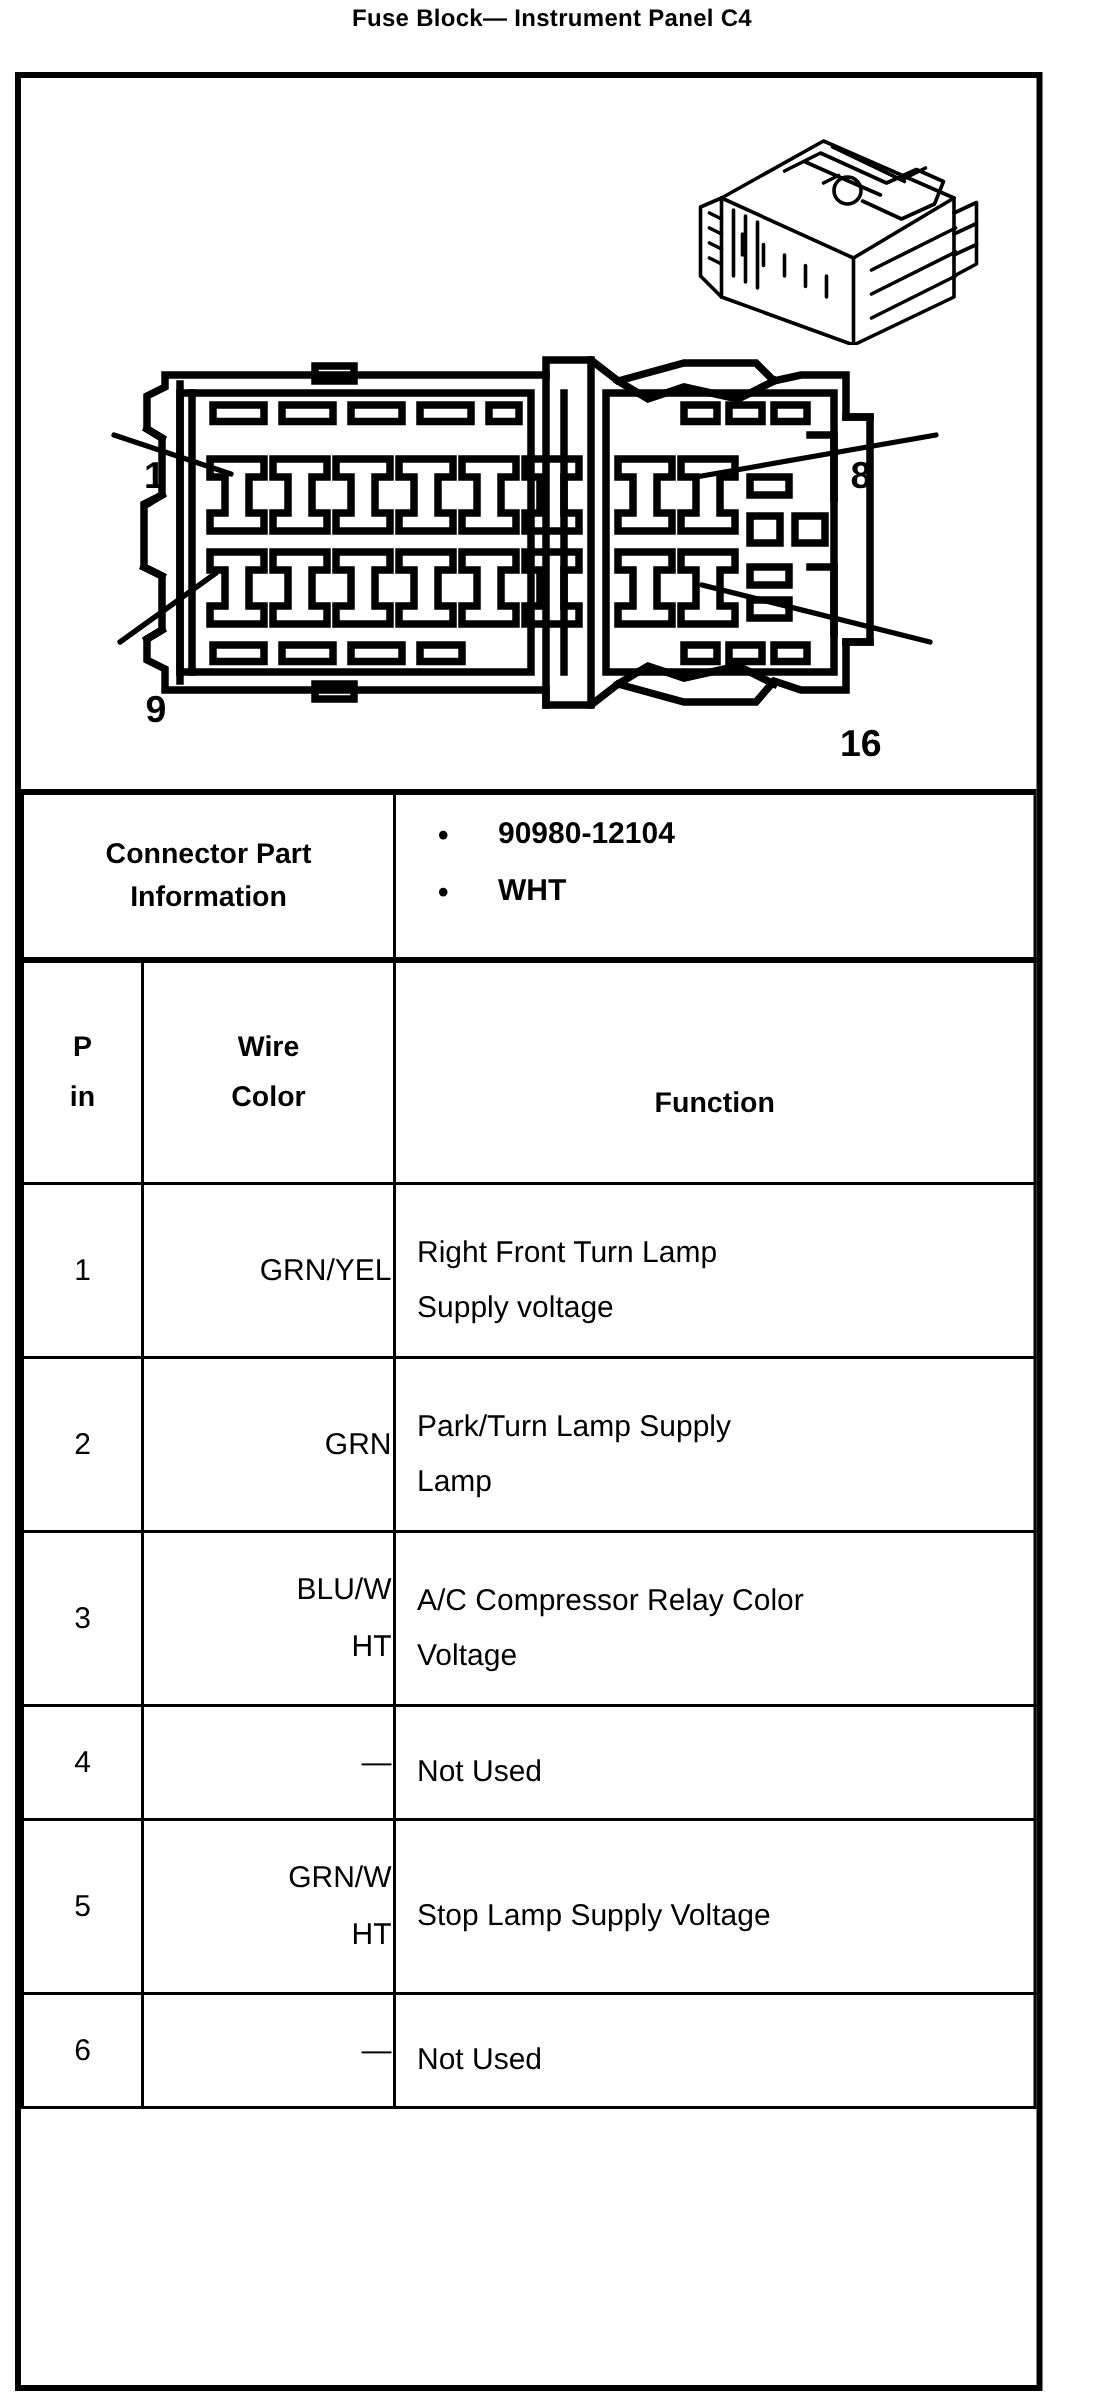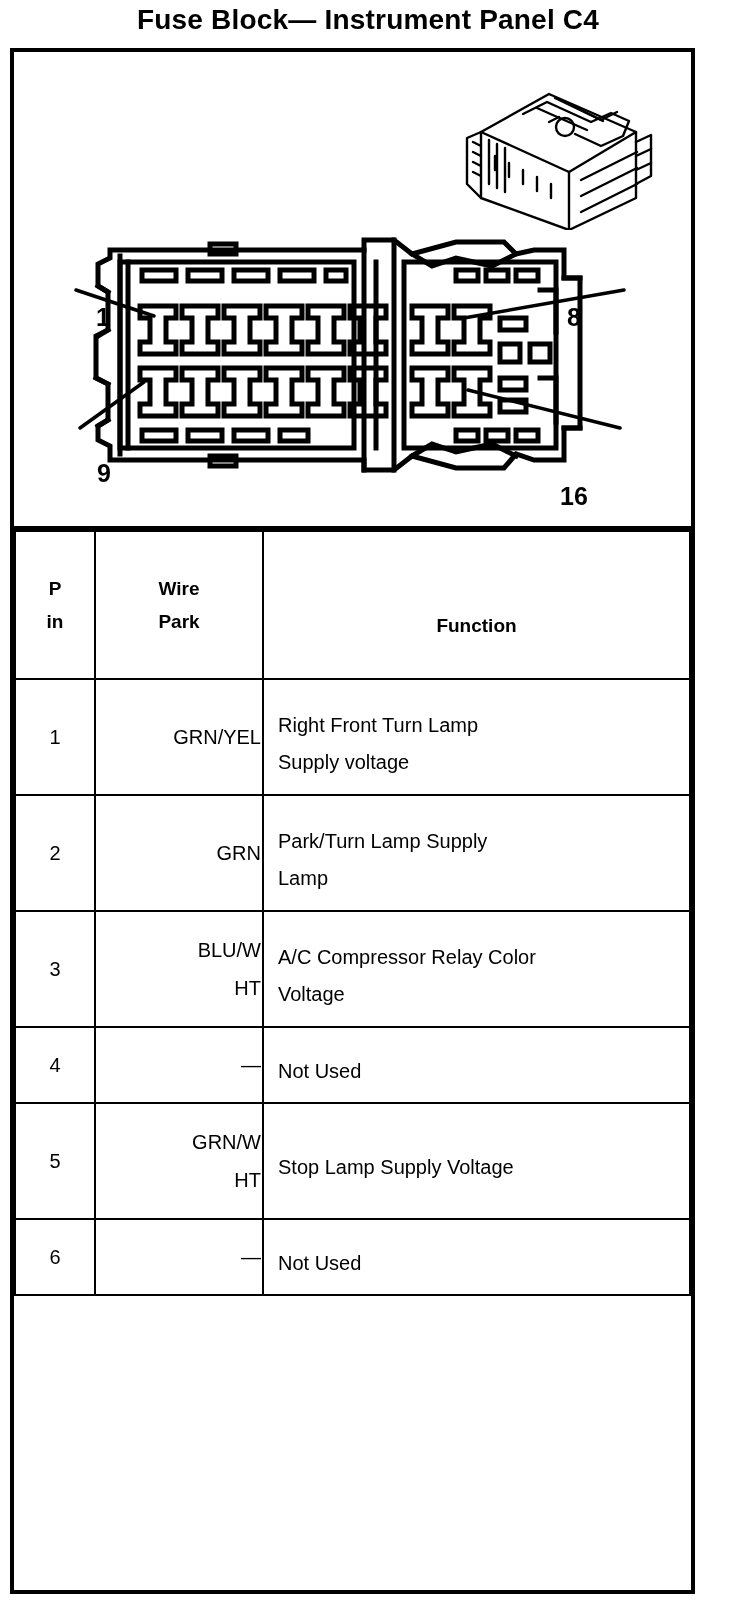--- a/index.html
+++ b/index.html
@@ -16,21 +16,21 @@
     position: relative;
   }
 
   
   #doc-title {
     position: absolute;
     left: 0;
     top: 4px;
     width: 736px;
     text-align: center;
-    font-size: 28px;
+    font-size: 16px;
     font-weight: bold;
     letter-spacing: 0.2px;
   }
 
   
   #sheet {
     position: absolute;
     left: 10px;
     top: 48px;
     width: 685px;
@@ -311,36 +311,58 @@
         <line x1="556" y1="196" x2="404" y2="158"></line>
       </g>
     </svg>
 
     <div class="callout" id="callout-1">1</div>
     <div class="callout" id="callout-8">8</div>
     <div class="callout" id="callout-9">9</div>
     <div class="callout" id="callout-16">16</div>
   </div>
 
+  <table class="grid" id="part-info-table">
+    <tbody>
+      <tr>
+        <td class="label-cell">
+          <span>Connector Part</span><br>
+          <span>Information</span>
+        </td>
+        <td class="values-cell">
+          <ul class="bullets">
+            <li>
+              <span class="dot">•</span>
+              <span>90980-12104</span>
+            </li>
+            <li>
+              <span class="dot">•</span>
+              <span>WHT</span>
+            </li>
+          </ul>
+        </td>
+      </tr>
+    </tbody>
+  </table>
 
   <table class="grid" id="pin-table">
     <colgroup>
       <col class="c-pin">
       <col class="c-wire">
       <col class="c-function">
     </colgroup>
     <thead>
       <tr>
         <td class="pin-head">
           <span>P</span><br>
           <span>in</span>
         </td>
         <td class="wire-head">
           <span>Wire</span><br>
-          <span>Park</span>
+          <span>Color</span>
         </td>
         <td class="fn-head">Function</td>
       </tr>
     </thead>
     <tbody>
       <tr class="row-tall">
         <td class="pin-cell">1</td>
         <td class="wire-cell">
           <span>GRN/YEL</span>
         </td>

